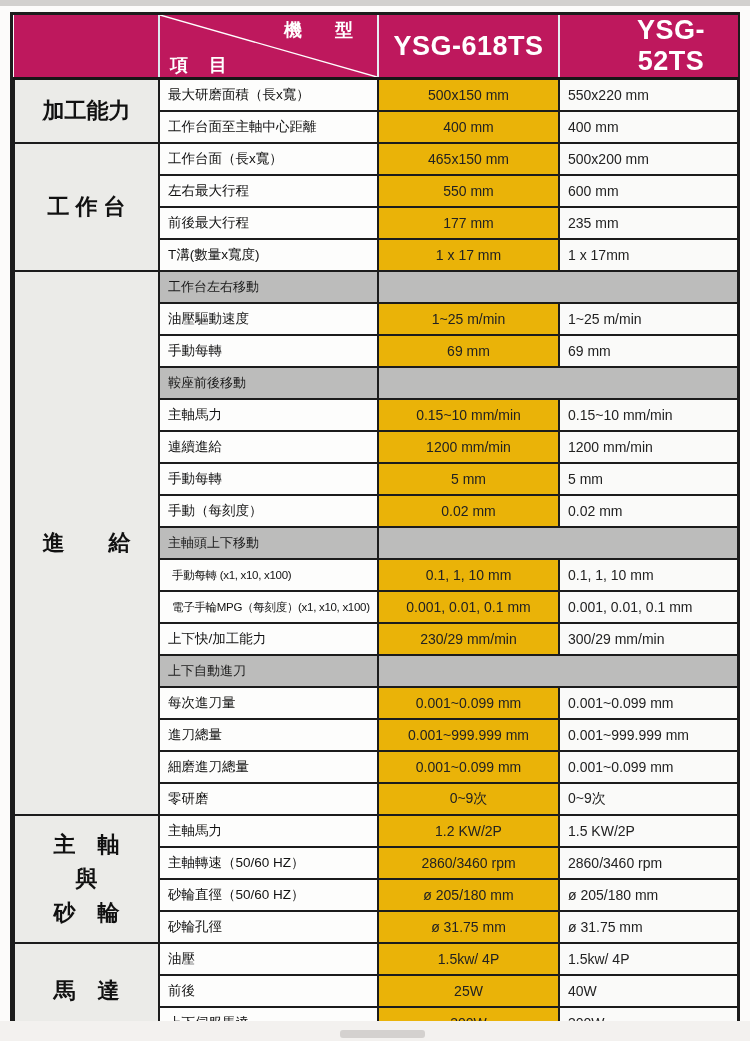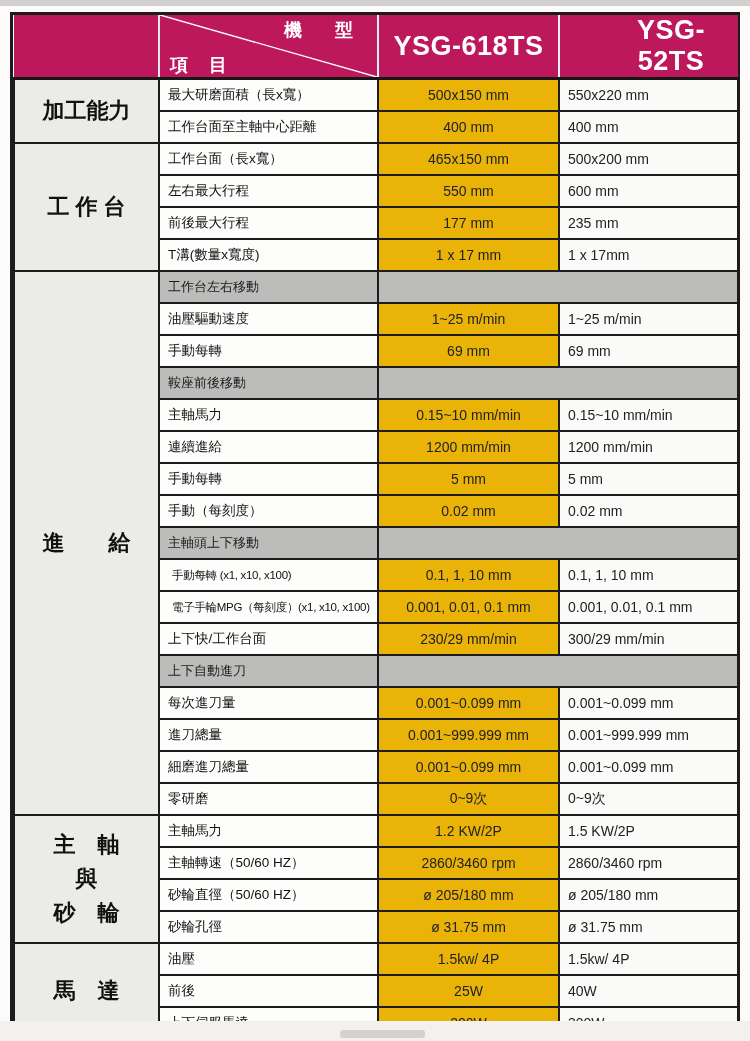--- a/index.html
+++ b/index.html
@@ -169,21 +169,21 @@
             <td class="item tight">手動每轉 (x1, x10, x100)</td>
             <td class="v1">0.1, 1, 10 mm</td>
             <td class="v2">0.1, 1, 10 mm</td>
           </tr>
           <tr>
             <td class="item tight">電子手輪MPG（每刻度）(x1, x10, x100)</td>
             <td class="v1">0.001, 0.01, 0.1 mm</td>
             <td class="v2">0.001, 0.01, 0.1 mm</td>
           </tr>
           <tr>
-            <td class="item">上下快/工作台面</td>
+            <td class="item">上下快/加工能力</td>
             <td class="v1">230/29 mm/min</td>
             <td class="v2">300/29 mm/min</td>
           </tr>
           <tr>
             <td class="sec-label">上下自動進刀</td>
             <td class="sec-fill" colspan="2"></td>
           </tr>
           <tr>
             <td class="item">每次進刀量</td>
             <td class="v1">0.001~0.099 mm</td>

